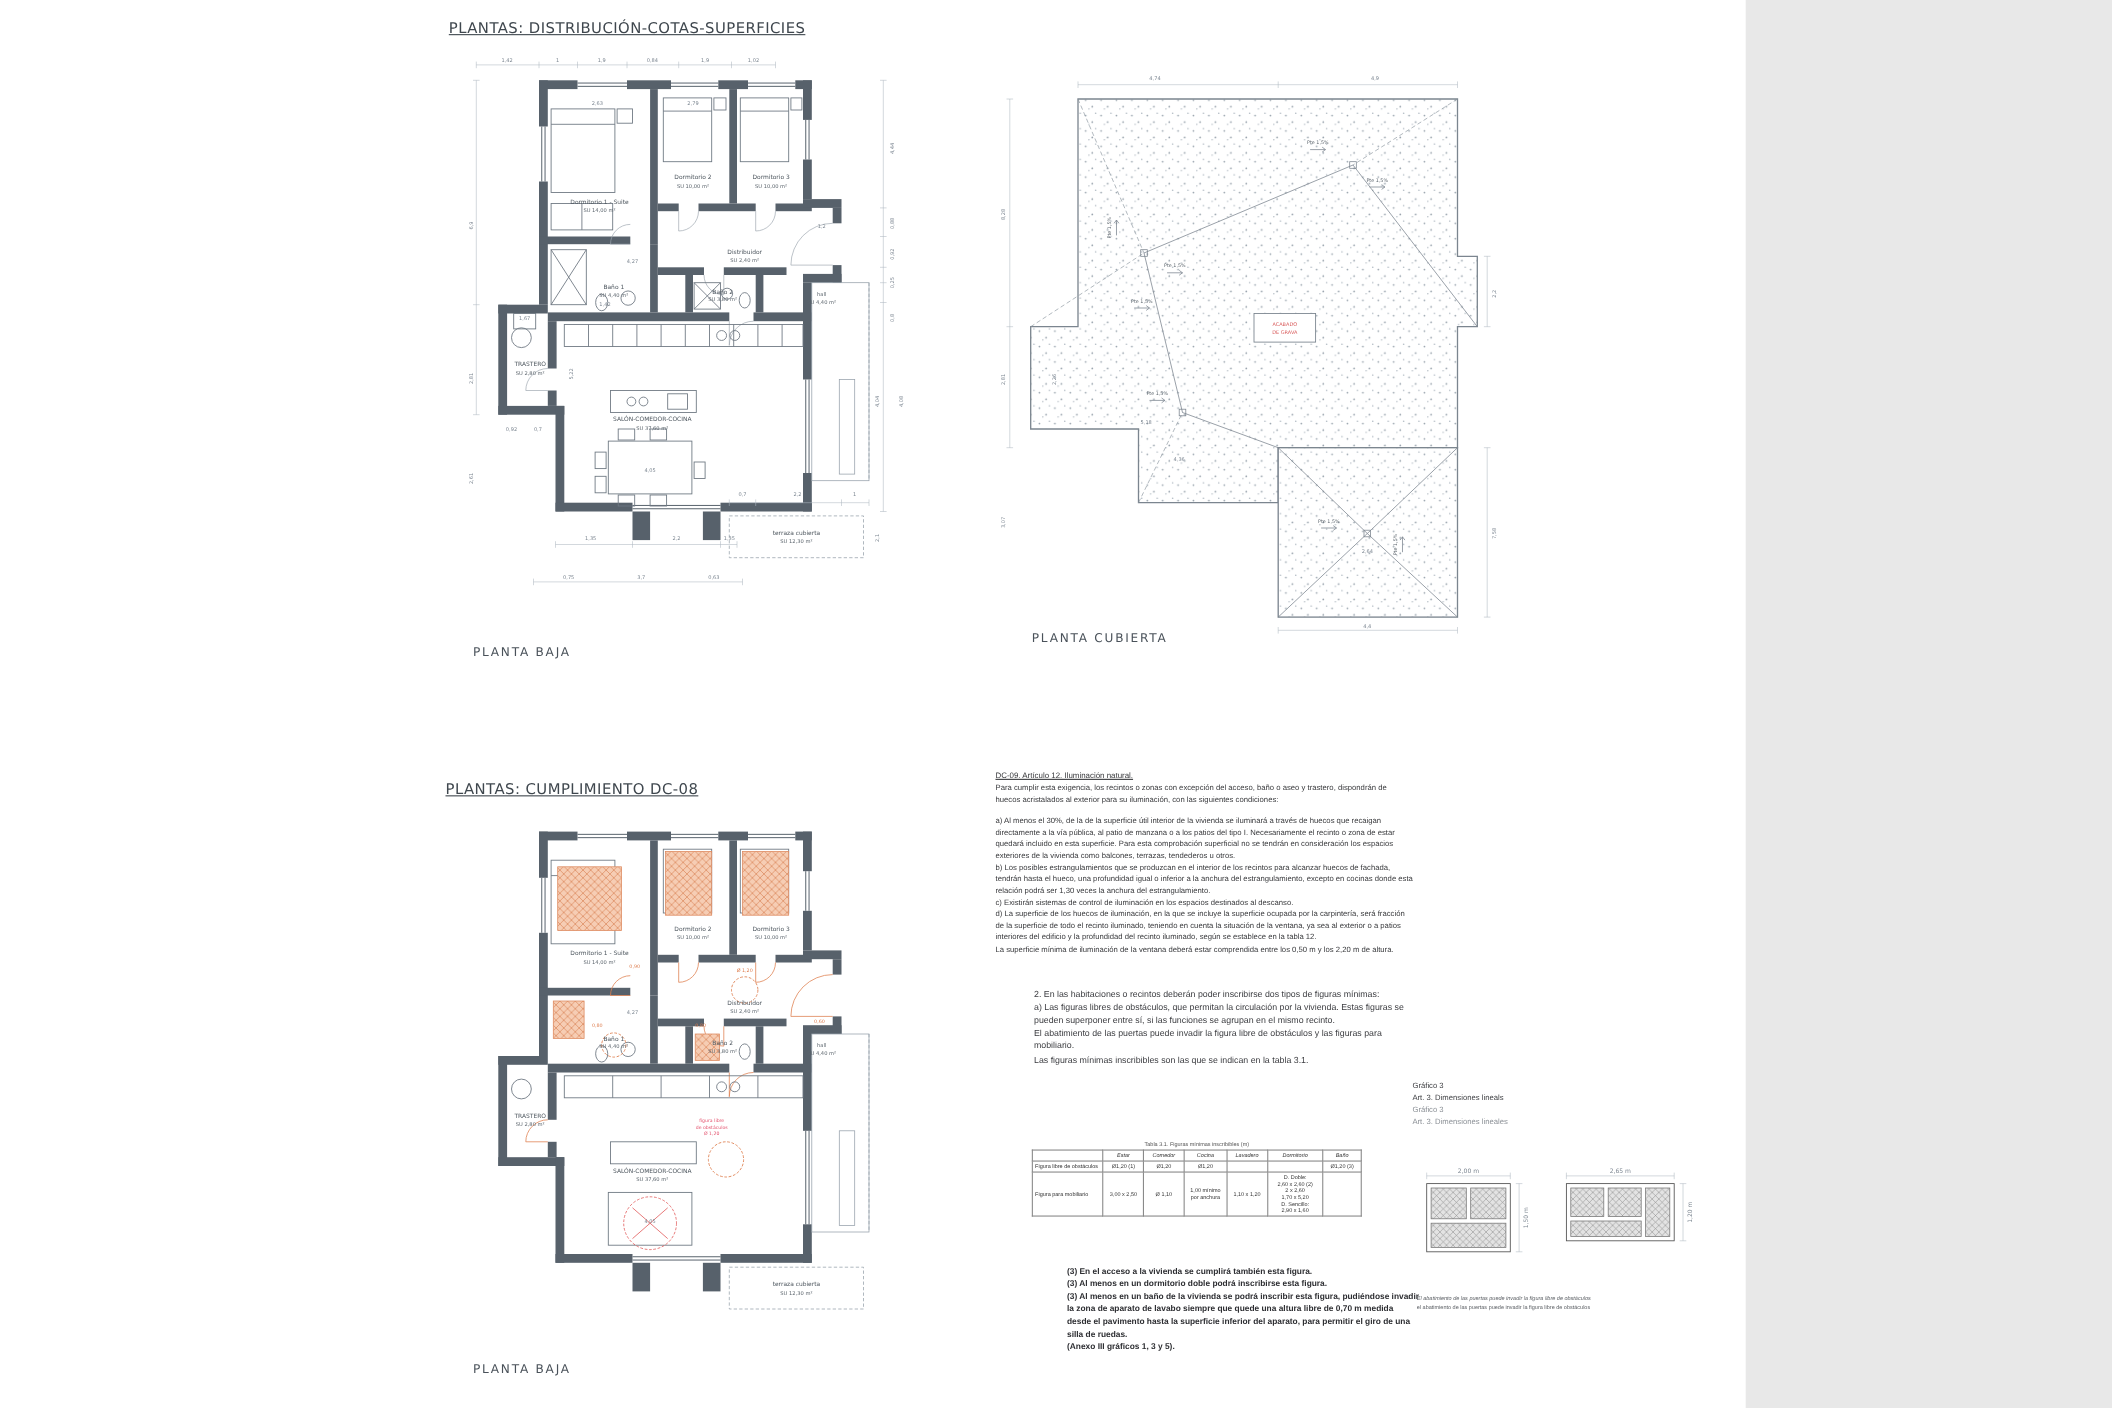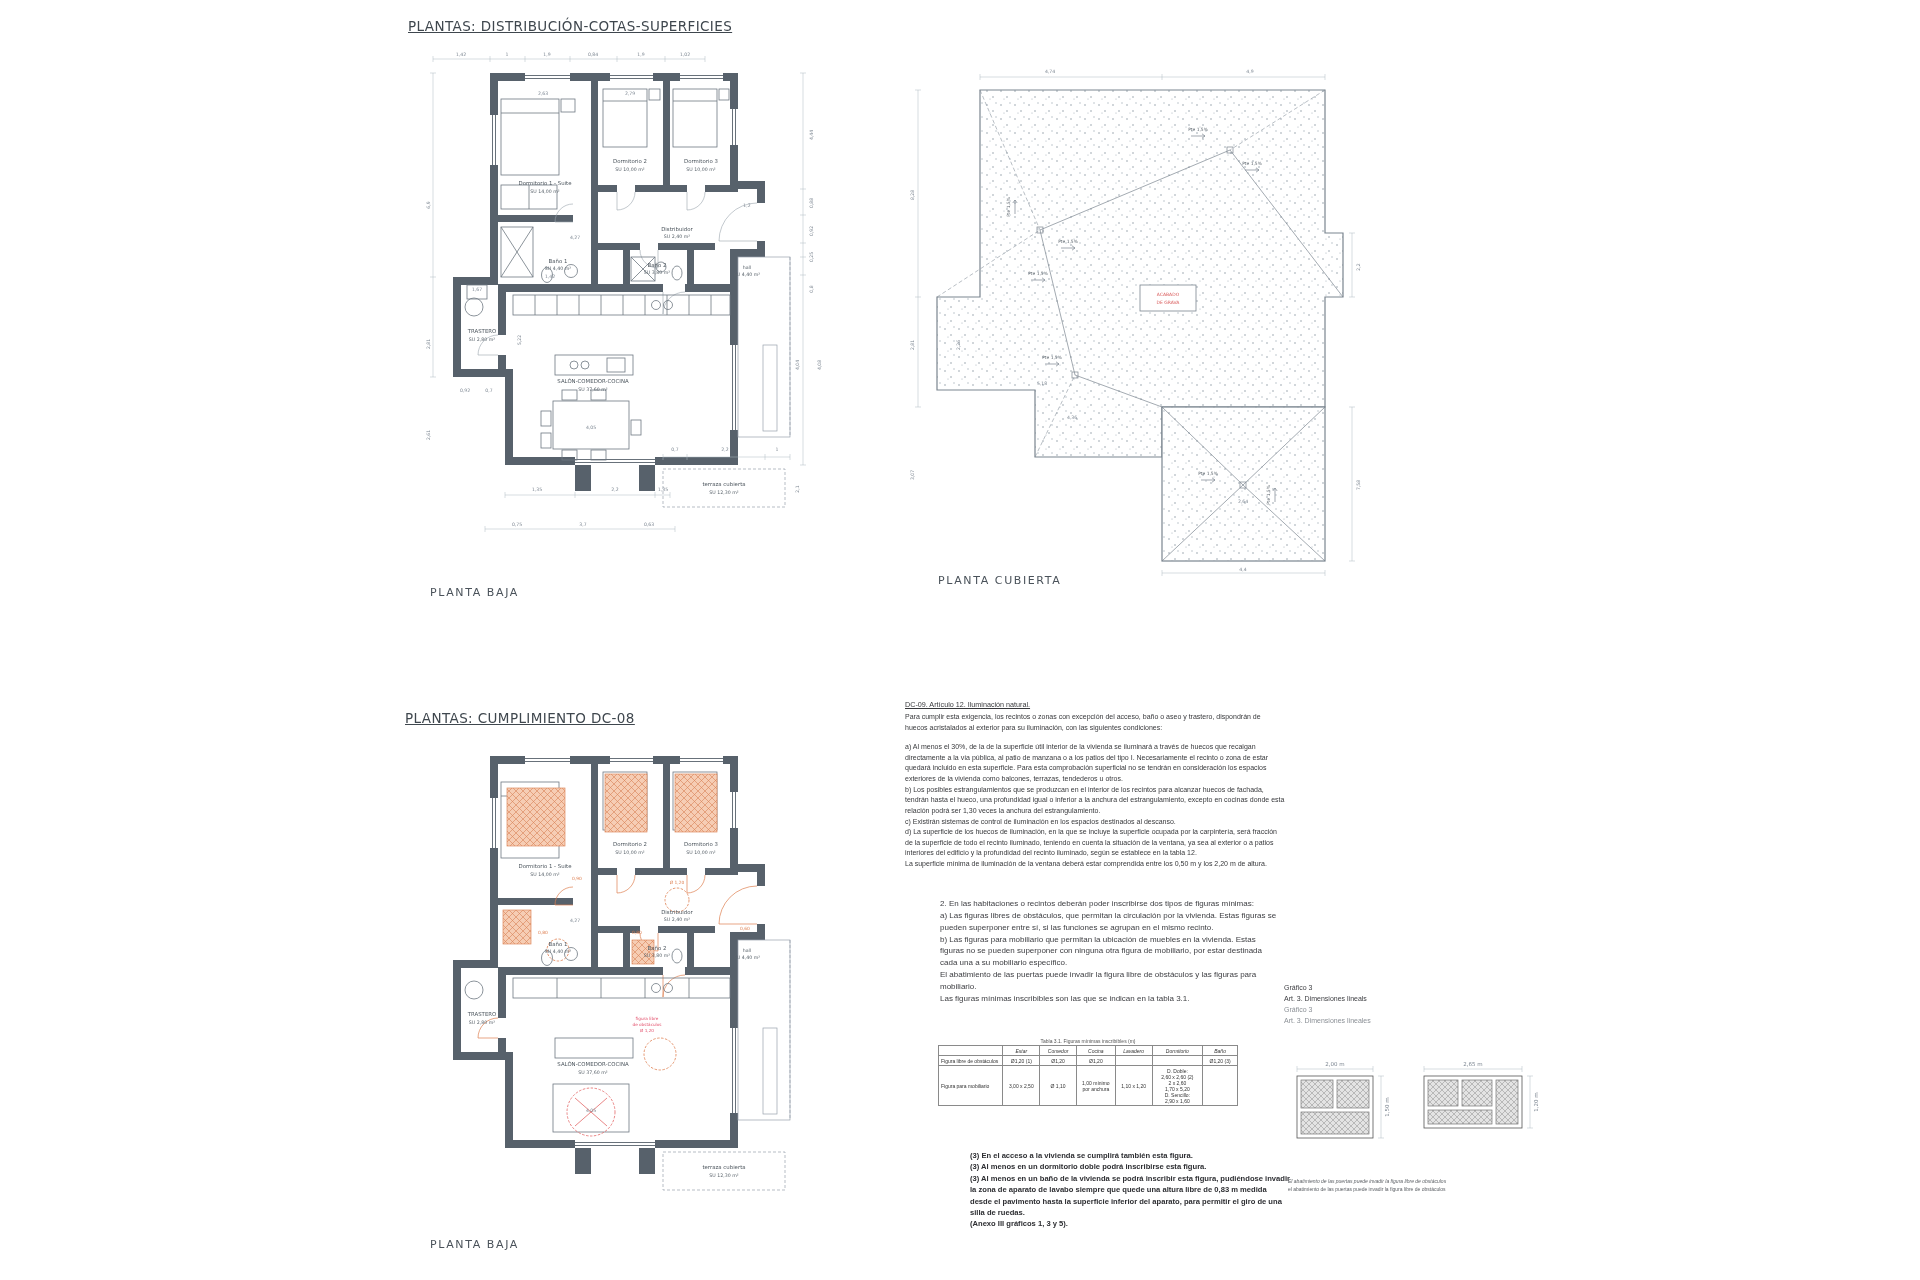--- a/index.html
+++ b/index.html
@@ -1,16 +1,16 @@
 <!DOCTYPE html>
 <html><head>
 <meta charset="utf-8">
 <style>
   html,body{margin:0;padding:0;background:#e8e8e8;}
-  .sheet{position:relative;width:1920px;height:1280px;background:#ffffff;overflow:hidden;
+  .sheet{position:relative;width:1587px;height:1280px;background:#ffffff;overflow:hidden;
          font-family:"DejaVu Sans",sans-serif;}
   .abs{position:absolute;}
   .sec-title{font-size:13.5px;color:#3f474e;letter-spacing:.4px;text-decoration:underline;}
   .plan-label{font-size:11px;color:#4a525a;letter-spacing:1.6px;}
   .doc{font-family:"Liberation Sans",sans-serif;color:#37383b;margin-left:12px;}
   .dc09{width:380px;font-size:7px;line-height:1.52;}
   .dc09 .t{text-decoration:underline;margin:0 0 1px 0;font-size:7.2px;}
   .dc09 p{margin:0;}
   .dc09 p.gap{margin-bottom:9px;}
   .figs{width:337px;font-size:8px;line-height:1.42;color:#3c3d41;}
@@ -475,21 +475,20 @@
     <p>a) Al menos el 30%, de la de la superficie útil interior de la vivienda se iluminará a través de huecos que recaigan directamente a la vía pública, al patio de manzana o a los patios del tipo I. Necesariamente el recinto o zona de estar quedará incluido en esta superficie. Para esta comprobación superficial no se tendrán en consideración los espacios exteriores de la vivienda como balcones, terrazas, tendederos u otros.</p>
     <p>b) Los posibles estrangulamientos que se produzcan en el interior de los recintos para alcanzar huecos de fachada, tendrán hasta el hueco, una profundidad igual o inferior a la anchura del estrangulamiento, excepto en cocinas donde esta relación podrá ser 1,30 veces la anchura del estrangulamiento.</p>
     <p>c) Existirán sistemas de control de iluminación en los espacios destinados al descanso.</p>
     <p>d) La superficie de los huecos de iluminación, en la que se incluye la superficie ocupada por la carpintería, será fracción de la superficie de todo el recinto iluminado, teniendo en cuenta la situación de la ventana, ya sea al exterior o a patios interiores del edificio y la profundidad del recinto iluminado, según se establece en la tabla 12.</p>
     <p>La superficie mínima de iluminación de la ventana deberá estar comprendida entre los 0,50 m y los 2,20 m de altura.</p>
   </div>
 
   <div class="abs doc figs" style="left:928px;top:898px">
     <p>2. En las habitaciones o recintos deberán poder inscribirse dos tipos de figuras mínimas:</p>
     <p>a) Las figuras libres de obstáculos, que permitan la circulación por la vivienda. Estas figuras se pueden superponer entre sí, si las funciones se agrupan en el mismo recinto.</p>
-    <p>b) Las figuras para mobiliario que permitan la ubicación de muebles en la vivienda. Estas figuras no se pueden superponer con ninguna otra figura de mobiliario, por estar destinada cada una a su mobiliario específico.</p>
     <p>El abatimiento de las puertas puede invadir la figura libre de obstáculos y las figuras para mobiliario.</p>
     <p>Las figuras mínimas inscribibles son las que se indican en la tabla 3.1.</p>
   </div>
 
   <div class="abs" style="left:938px;top:1038px;width:300px">
     <div class="tcap">Tabla 3.1. Figuras mínimas inscribibles (m)</div>
     <table class="t31">
       <thead>
         <tr>
           <th style="width:60px"></th>
@@ -525,21 +524,21 @@
 2,90 x 1,60</td>
           <td></td>
         </tr>
       </tbody>
     </table>
   </div>
 
   <div class="abs doc notes" style="left:958px;top:1150px">
     <div>(3) En el acceso a la vivienda se cumplirá también esta figura.</div>
     <div>(3) Al menos en un dormitorio doble podrá inscribirse esta figura.</div>
-    <div>(3) Al menos en un baño de la vivienda se podrá inscribir esta figura, pudiéndose invadir la zona de aparato de lavabo siempre que quede una altura libre de 0,83 m medida desde el pavimento hasta la superficie inferior del aparato, para permitir el giro de una silla de ruedas.</div>
+    <div>(3) Al menos en un baño de la vivienda se podrá inscribir esta figura, pudiéndose invadir la zona de aparato de lavabo siempre que quede una altura libre de 0,70 m medida desde el pavimento hasta la superficie inferior del aparato, para permitir el giro de una silla de ruedas.</div>
     <div>(Anexo III gráficos 1, 3 y 5).</div>
   </div>
 
   <div class="abs doc graf" style="left:1272px;top:983px">
     <div>Gráfico 3</div>
     <div>Art. 3. Dimensiones lineals</div>
     <div class="lite">Gráfico 3</div>
     <div class="lite">Art. 3. Dimensiones lineales</div>
   </div>
 

